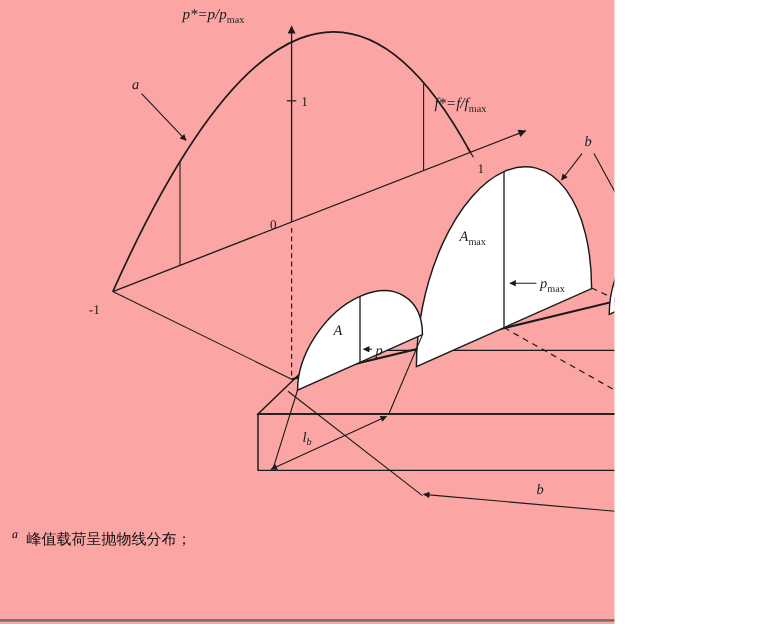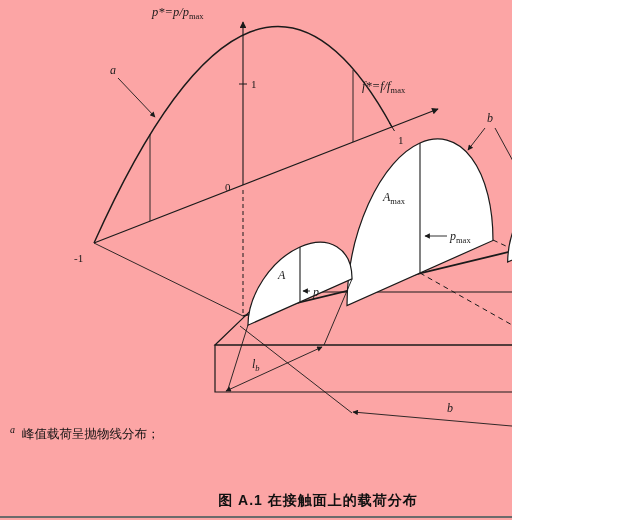--- a/index.html
+++ b/index.html
@@ -112,20 +112,19 @@
       <text x="450" y="240" font-size="12" class="it"><tspan>p</tspan><tspan dy="3" font-size="8.5" font-style="normal">max</tspan></text>
 
       <text x="252" y="368" font-size="12" class="it"><tspan>l</tspan><tspan dy="3" font-size="8.5">b</tspan></text>
 
       <text x="447" y="412" font-size="12" class="it">b</text>
 
       <text transform="translate(601 355) rotate(-43)" font-size="12" class="it"><tspan>g</tspan><tspan dy="3" font-size="8.5" font-style="normal">ca</tspan></text>
     </g>
   </svg>
 
-  <div class="footnote" style="top:424px;text-align:center;">
+  <div class="footnote" style="top:440px;text-align:center;">
     <span class="mk">a</span><span>峰值载荷呈抛物线分布；</span>
   </div>
 
-  <div class="caption">图 A.1  在接触面上的载荷分布</div>
 
   <div class="bottom-rule"></div>
 </div>
 
 </body></html>

